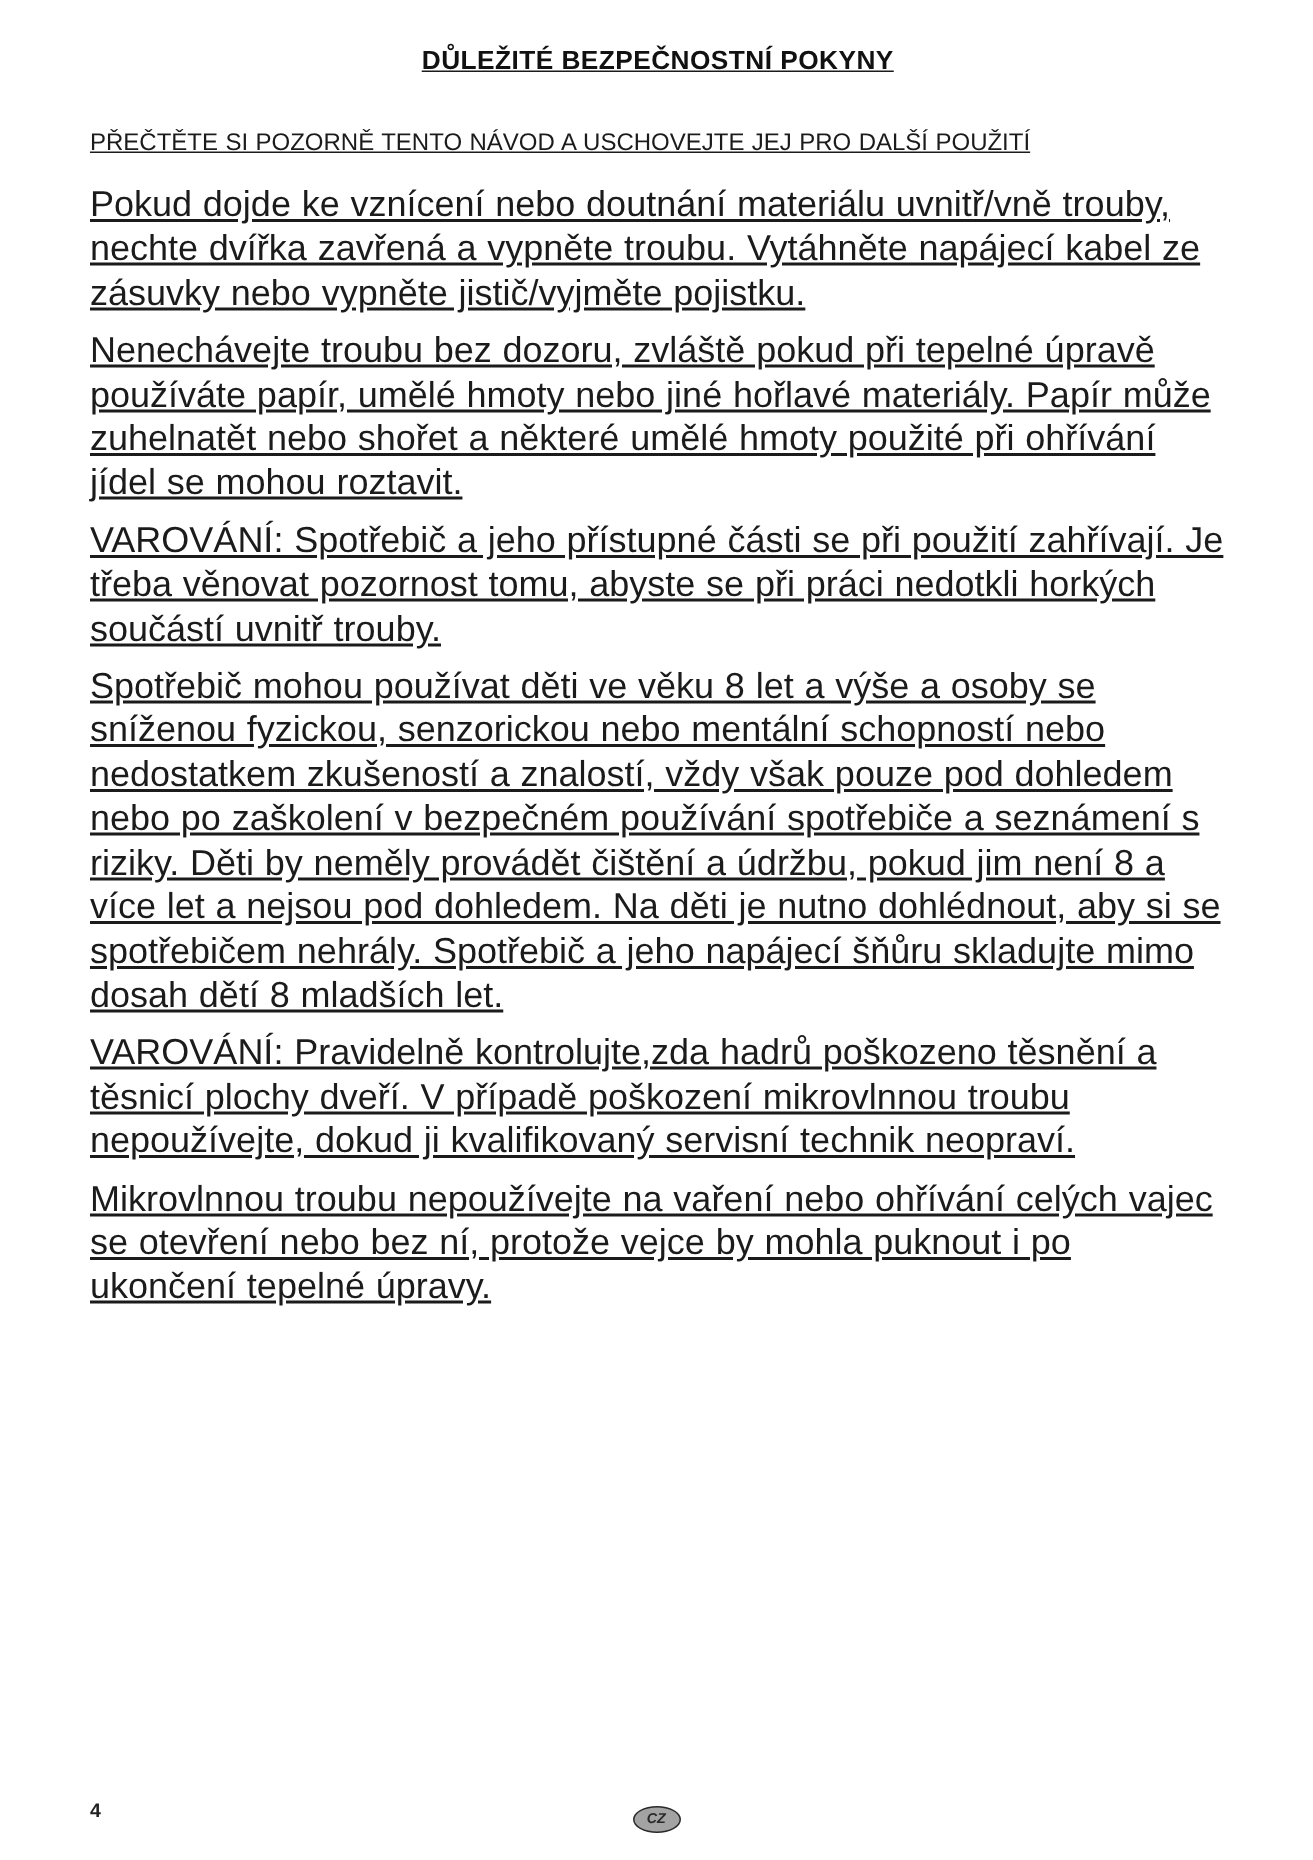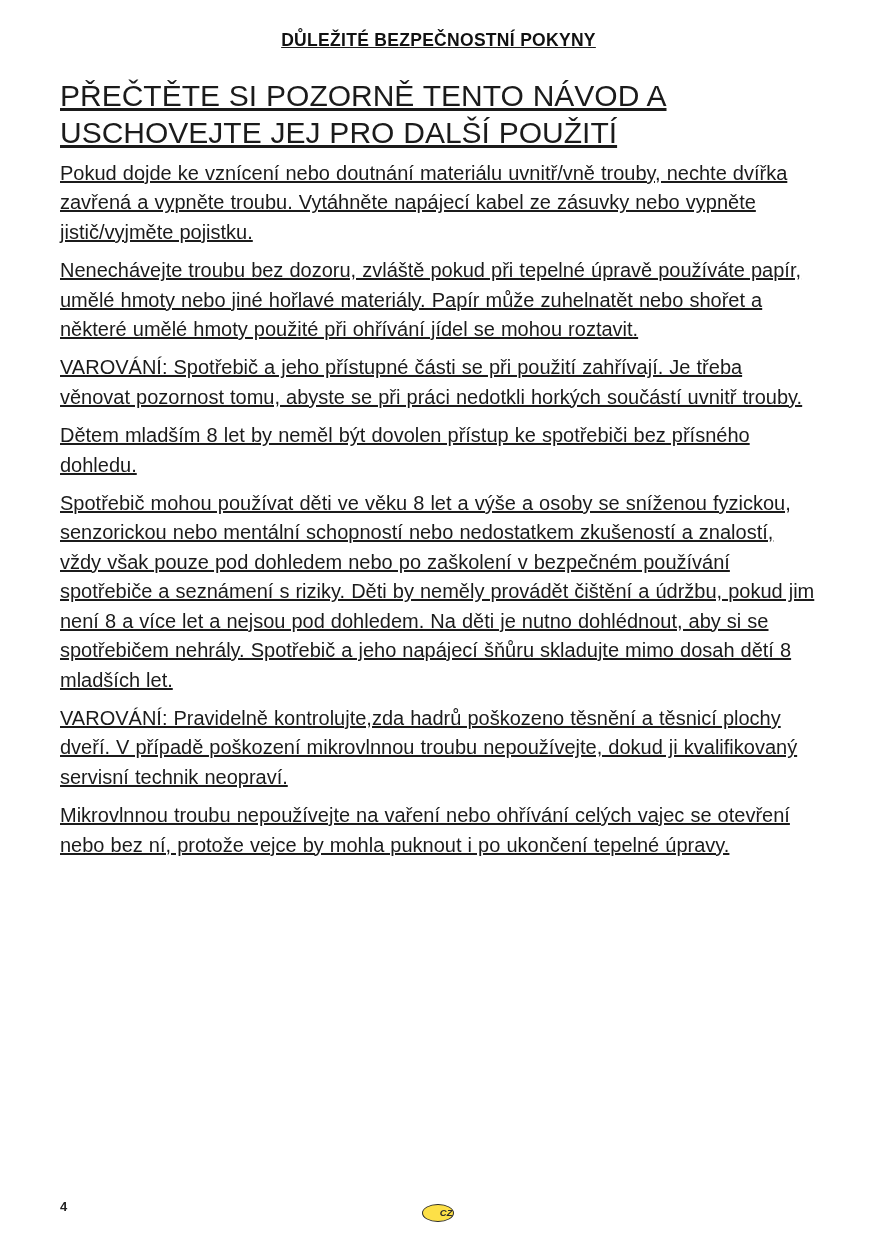--- a/index.html
+++ b/index.html
@@ -20,28 +20,28 @@
   }
   .doc-title {
     text-align: center;
     font-size: 17.5px;
     font-weight: bold;
     letter-spacing: 0.3px;
     margin: 0 0 26px 0;
     color: #111;
   }
   .para {
-    font-size: 20px;
+    font-size: 24px;
     line-height: 29.4px;
     margin: 0 0 9px 0;
     text-align: left;
     word-spacing: 0.5px;
   }
   .para.lead {
-    font-size: 30px;
+    font-size: 16px;
     line-height: 37px;
     margin-bottom: 8px;
     margin-top: 12px;
   }
   .footer {
     position: absolute;
     left: 0;
     bottom: 0;
     width: 100%;
     height: 52px;
@@ -57,44 +57,43 @@
   .country-badge {
     position: absolute;
     left: 50%;
     transform: translateX(-50%);
     bottom: 18px;
     display: inline-block;
     width: 32px;
     height: 18px;
     border: 1.7px solid #2a2a2a;
     border-radius: 50%;
-    text-align: right;
+    text-align: center;
     line-height: 15px;
     font-size: 9.5px;
     font-weight: bold;
     font-style: italic;
     color: #2a2a2a;
-    background: #fde047;
+    background: #a3a3a3;
   }
 </style>
 </head>
 <body>
 
 <div class="page">
   <h1 class="doc-title">DŮLEŽITÉ BEZPEČNOSTNÍ POKYNY</h1>
 
   <p class="para lead">PŘEČTĚTE SI POZORNĚ TENTO NÁVOD A USCHOVEJTE JEJ PRO DALŠÍ POUŽITÍ</p>
 
   <p class="para">Pokud dojde ke vznícení nebo doutnání materiálu uvnitř/vně trouby, nechte dvířka zavřená a vypněte troubu. Vytáhněte napájecí kabel ze zásuvky nebo vypněte jistič/vyjměte pojistku.</p>
 
   <p class="para">Nenechávejte troubu bez dozoru, zvláště pokud při tepelné úpravě používáte papír, umělé hmoty nebo jiné hořlavé materiály. Papír může zuhelnatět nebo shořet a některé umělé hmoty použité při ohřívání jídel se mohou roztavit.</p>
 
   <p class="para">VAROVÁNÍ: Spotřebič a jeho přístupné části se při použití zahřívají. Je třeba věnovat pozornost tomu, abyste se při práci nedotkli horkých součástí uvnitř trouby.</p>
 
-  <p class="para">Dětem mladším 8 let by neměl být dovolen přístup ke spotřebiči bez přísného dohledu.</p>
 
 
   <p class="para">Spotřebič mohou používat děti ve věku 8 let a výše a osoby se sníženou fyzickou, senzorickou nebo mentální schopností nebo nedostatkem zkušeností a znalostí, vždy však pouze pod dohledem nebo po zaškolení v bezpečném používání spotřebiče a seznámení s riziky. Děti by neměly provádět čištění a údržbu, pokud jim není 8 a více let a nejsou pod dohledem. Na děti je nutno dohlédnout, aby si se spotřebičem nehrály. Spotřebič a jeho napájecí šňůru skladujte mimo dosah dětí 8 mladších let.</p>
 
 
   <p class="para">VAROVÁNÍ: Pravidelně kontrolujte,zda hadrů poškozeno těsnění a těsnicí plochy dveří. V případě poškození mikrovlnnou troubu nepoužívejte, dokud ji kvalifikovaný servisní technik neopraví.</p>
 
   <p class="para">Mikrovlnnou troubu nepoužívejte na vaření nebo ohřívání celých vajec se otevření nebo bez ní, protože vejce by mohla puknout i po ukončení tepelné úpravy.</p>
 </div>
 

